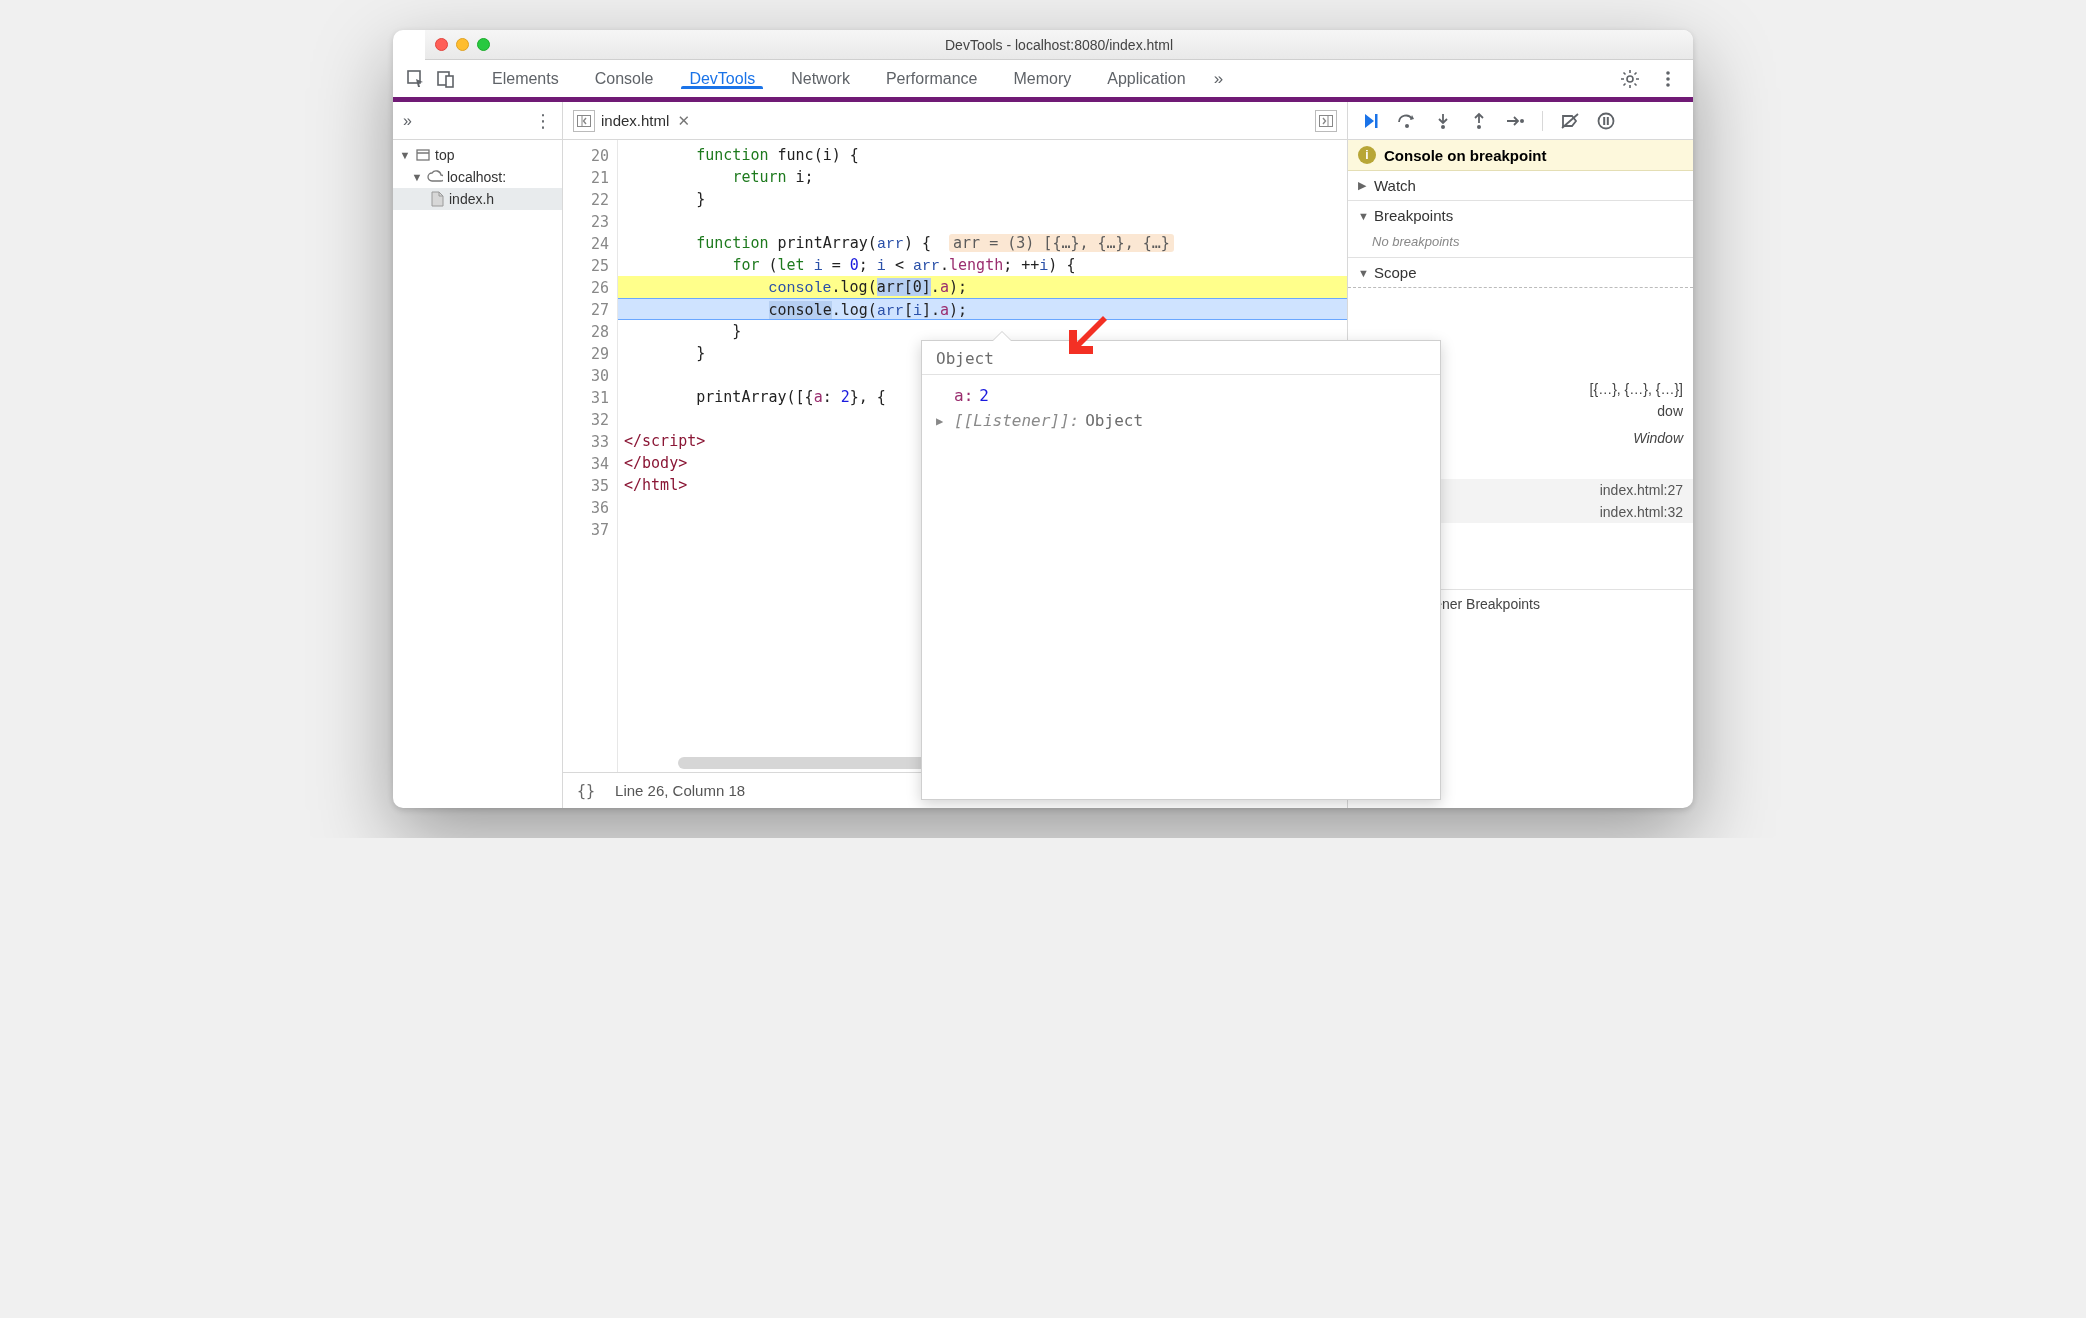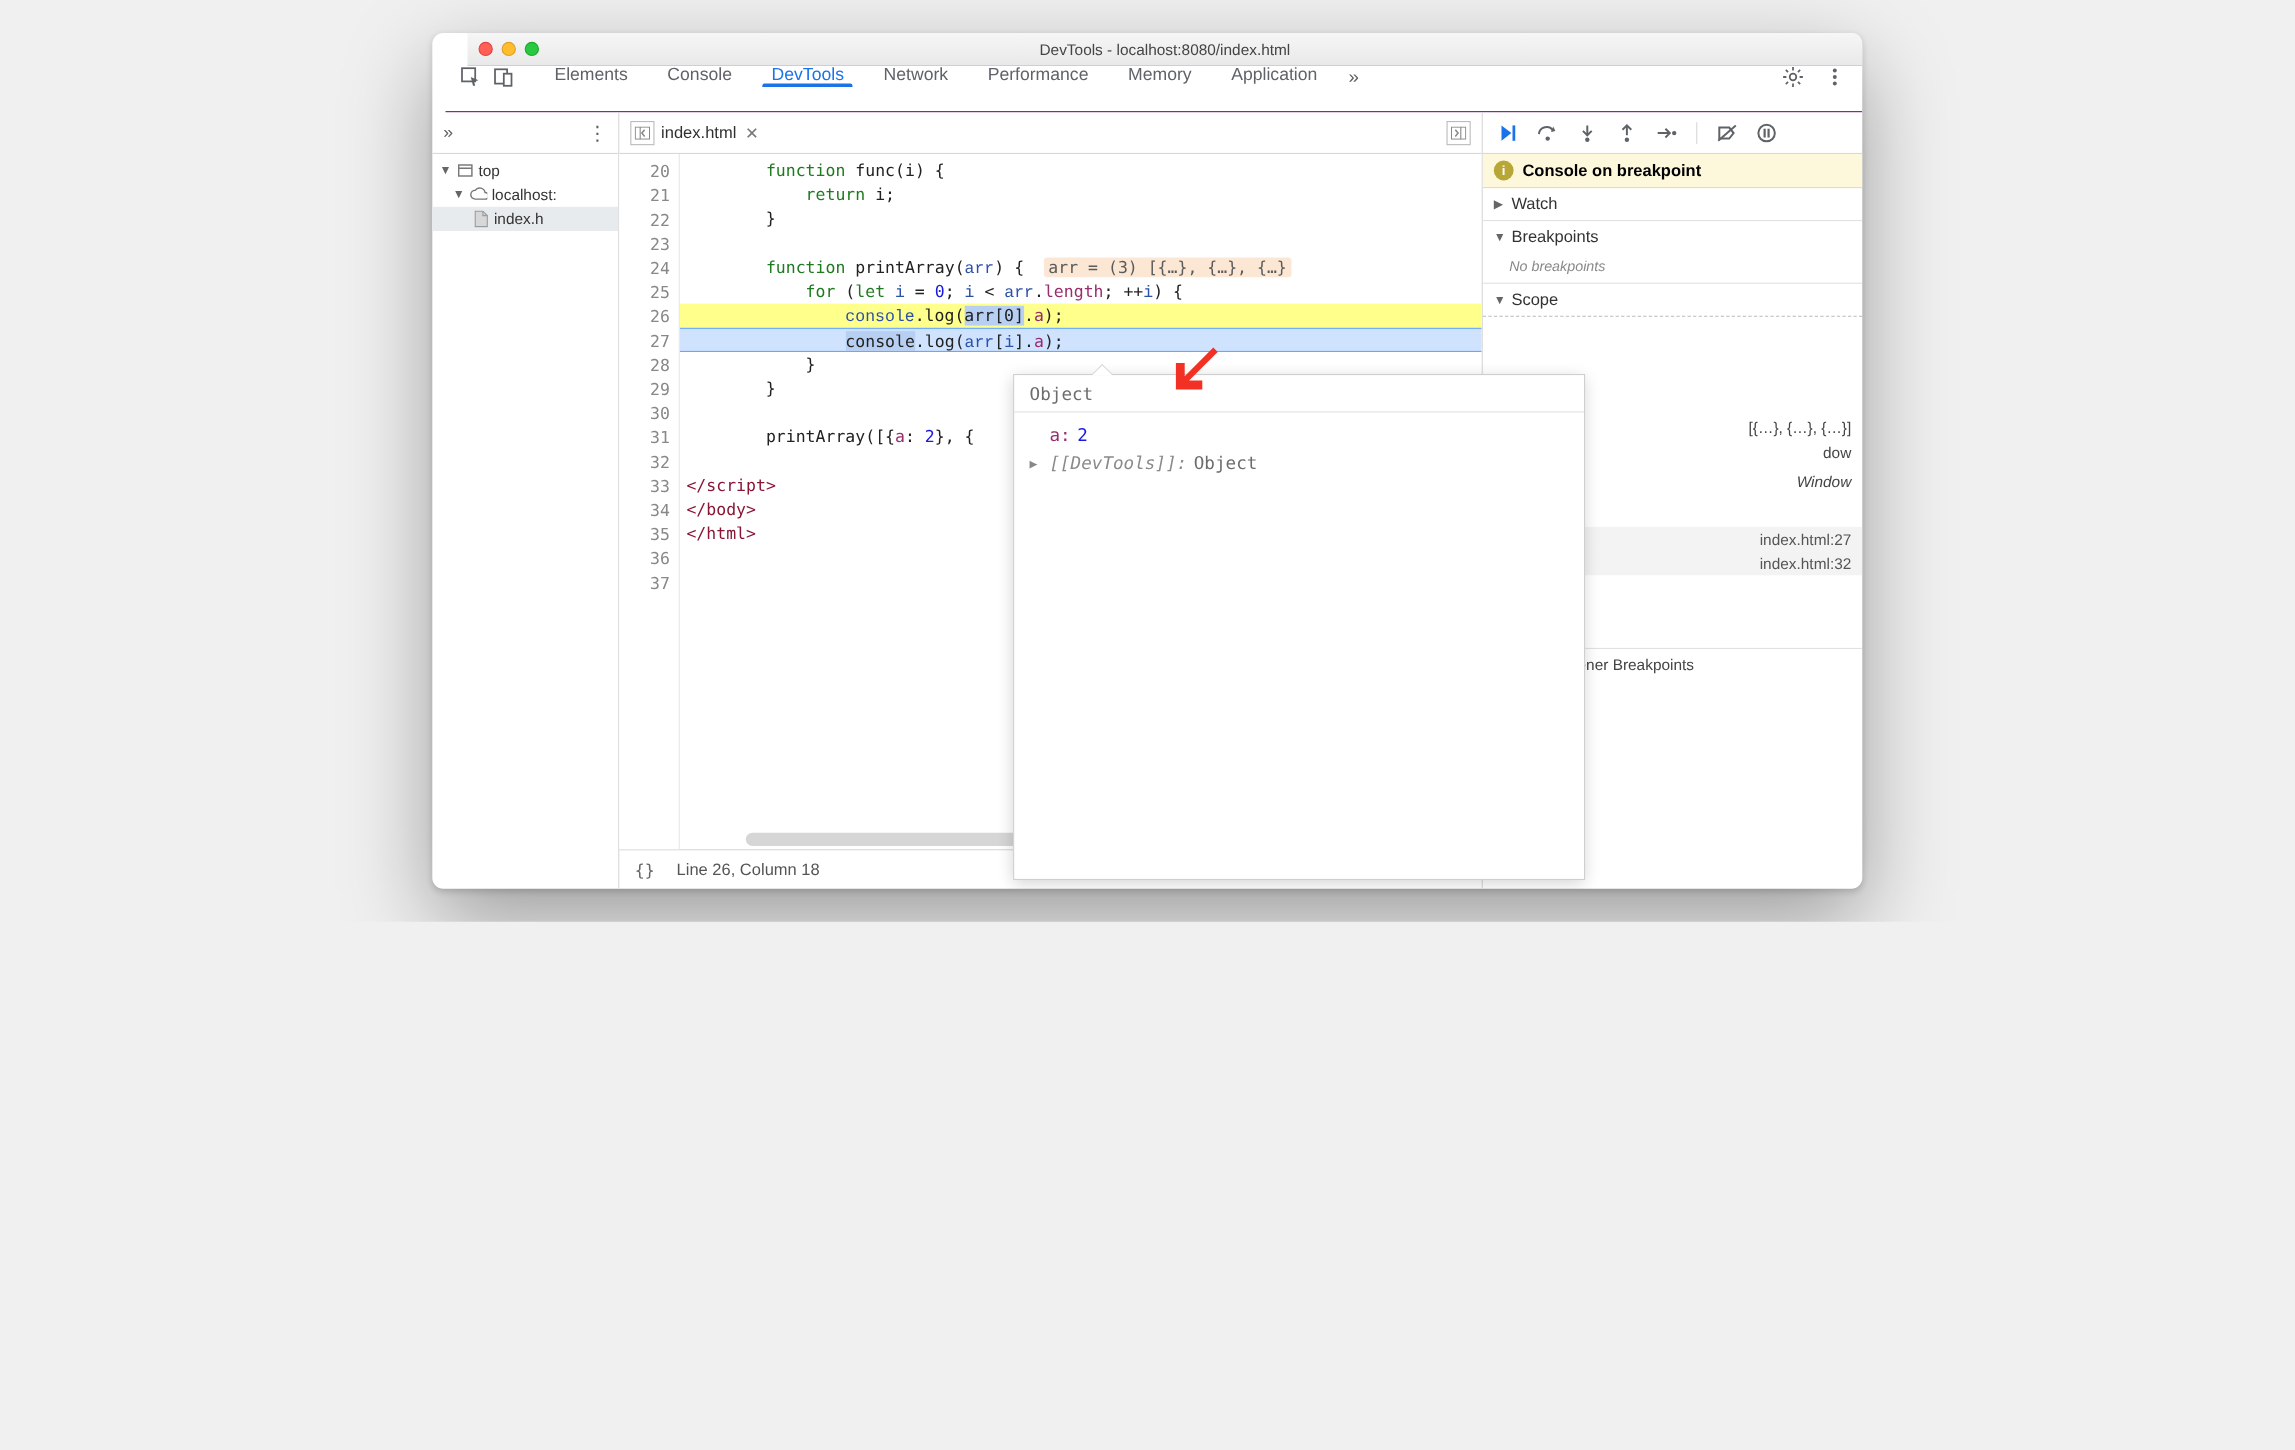--- a/index.html
+++ b/index.html
@@ -36,25 +36,24 @@
   }
   .traffic { display: flex; gap: 8px; }
   .tl { width: 13px; height: 13px; border-radius: 50%; }
   .tl.red { background:#ff5f57; border:1px solid #e0443e;}
   .tl.yel { background:#ffbd2e; border:1px solid #dea123;}
   .tl.grn { background:#28c940; border:1px solid #1aab29;}
   .titlebar .title { position:absolute; left:0; right:0; text-align:center; font-size:14px; color:#444;}
   
   .maintabs {
     height: 42px;
-    border-bottom: 1px solid #701a75;
+    border-bottom: 5px solid #701a75;
     display: flex;
-    align-items: flex-start;
+    align-items: center;
     padding: 0 8px;
-    margin-left: 12px;
   }
   .maintabs .iconbtn { width:30px; display:flex; align-items:center; justify-content:center; color:#5f6368; cursor:pointer;}
   .maintabs .sep { width:1px; background:#d8d8d8; margin: 6px 6px;}
   .maintabs .tab { display:flex; align-items:center; padding:0 18px; font-size:16px; color:#5f6368; cursor:pointer; position:relative;}
   .maintabs .tab.active { color:#1a73e8;}
   .maintabs .tab.active::after { content:""; position:absolute; left:10px; right:10px; bottom:-1px; height:3px; background:#1a73e8; border-radius:2px 2px 0 0;}
   .maintabs .spacer { flex:1;}
   .maintabs .chev { display:flex; align-items:center; justify-content:center; width:30px; color:#5f6368; font-size:17px;}
   .maintabs .right-icons { display:flex; align-items:center; gap:12px; padding-right:4px;}
   .maintabs .right-icons .iconbtn { width:26px; }
@@ -421,21 +420,21 @@
     <div class="notch"></div>
     <div class="ptitle">Object</div>
     <div class="pbody">
       <div class="prow">
         <span style="width:12px;"></span>
         <span class="key"><span>a</span>:</span>
         <span class="val">2</span>
       </div>
       <div class="prow">
         <span style="width:12px; color:#888; font-size:12px;">▶</span>
-        <span class="proto"><span>[[DevTools]]</span>:</span>
+        <span class="proto"><span>[[Listener]]</span>:</span>
         <span style="color:#6c6c6c;">Object</span>
       </div>
     </div>
   </div>
 
   <div class="redarrow">
     <svg width="50" height="50" viewBox="0 0 50 50">
       <path d="M40 6 L14 32 L14 20 L6 20 L6 44 L30 44 L30 36 L18 36 L44 10 Z" fill="#f33024"></path>
     </svg>
   </div>

